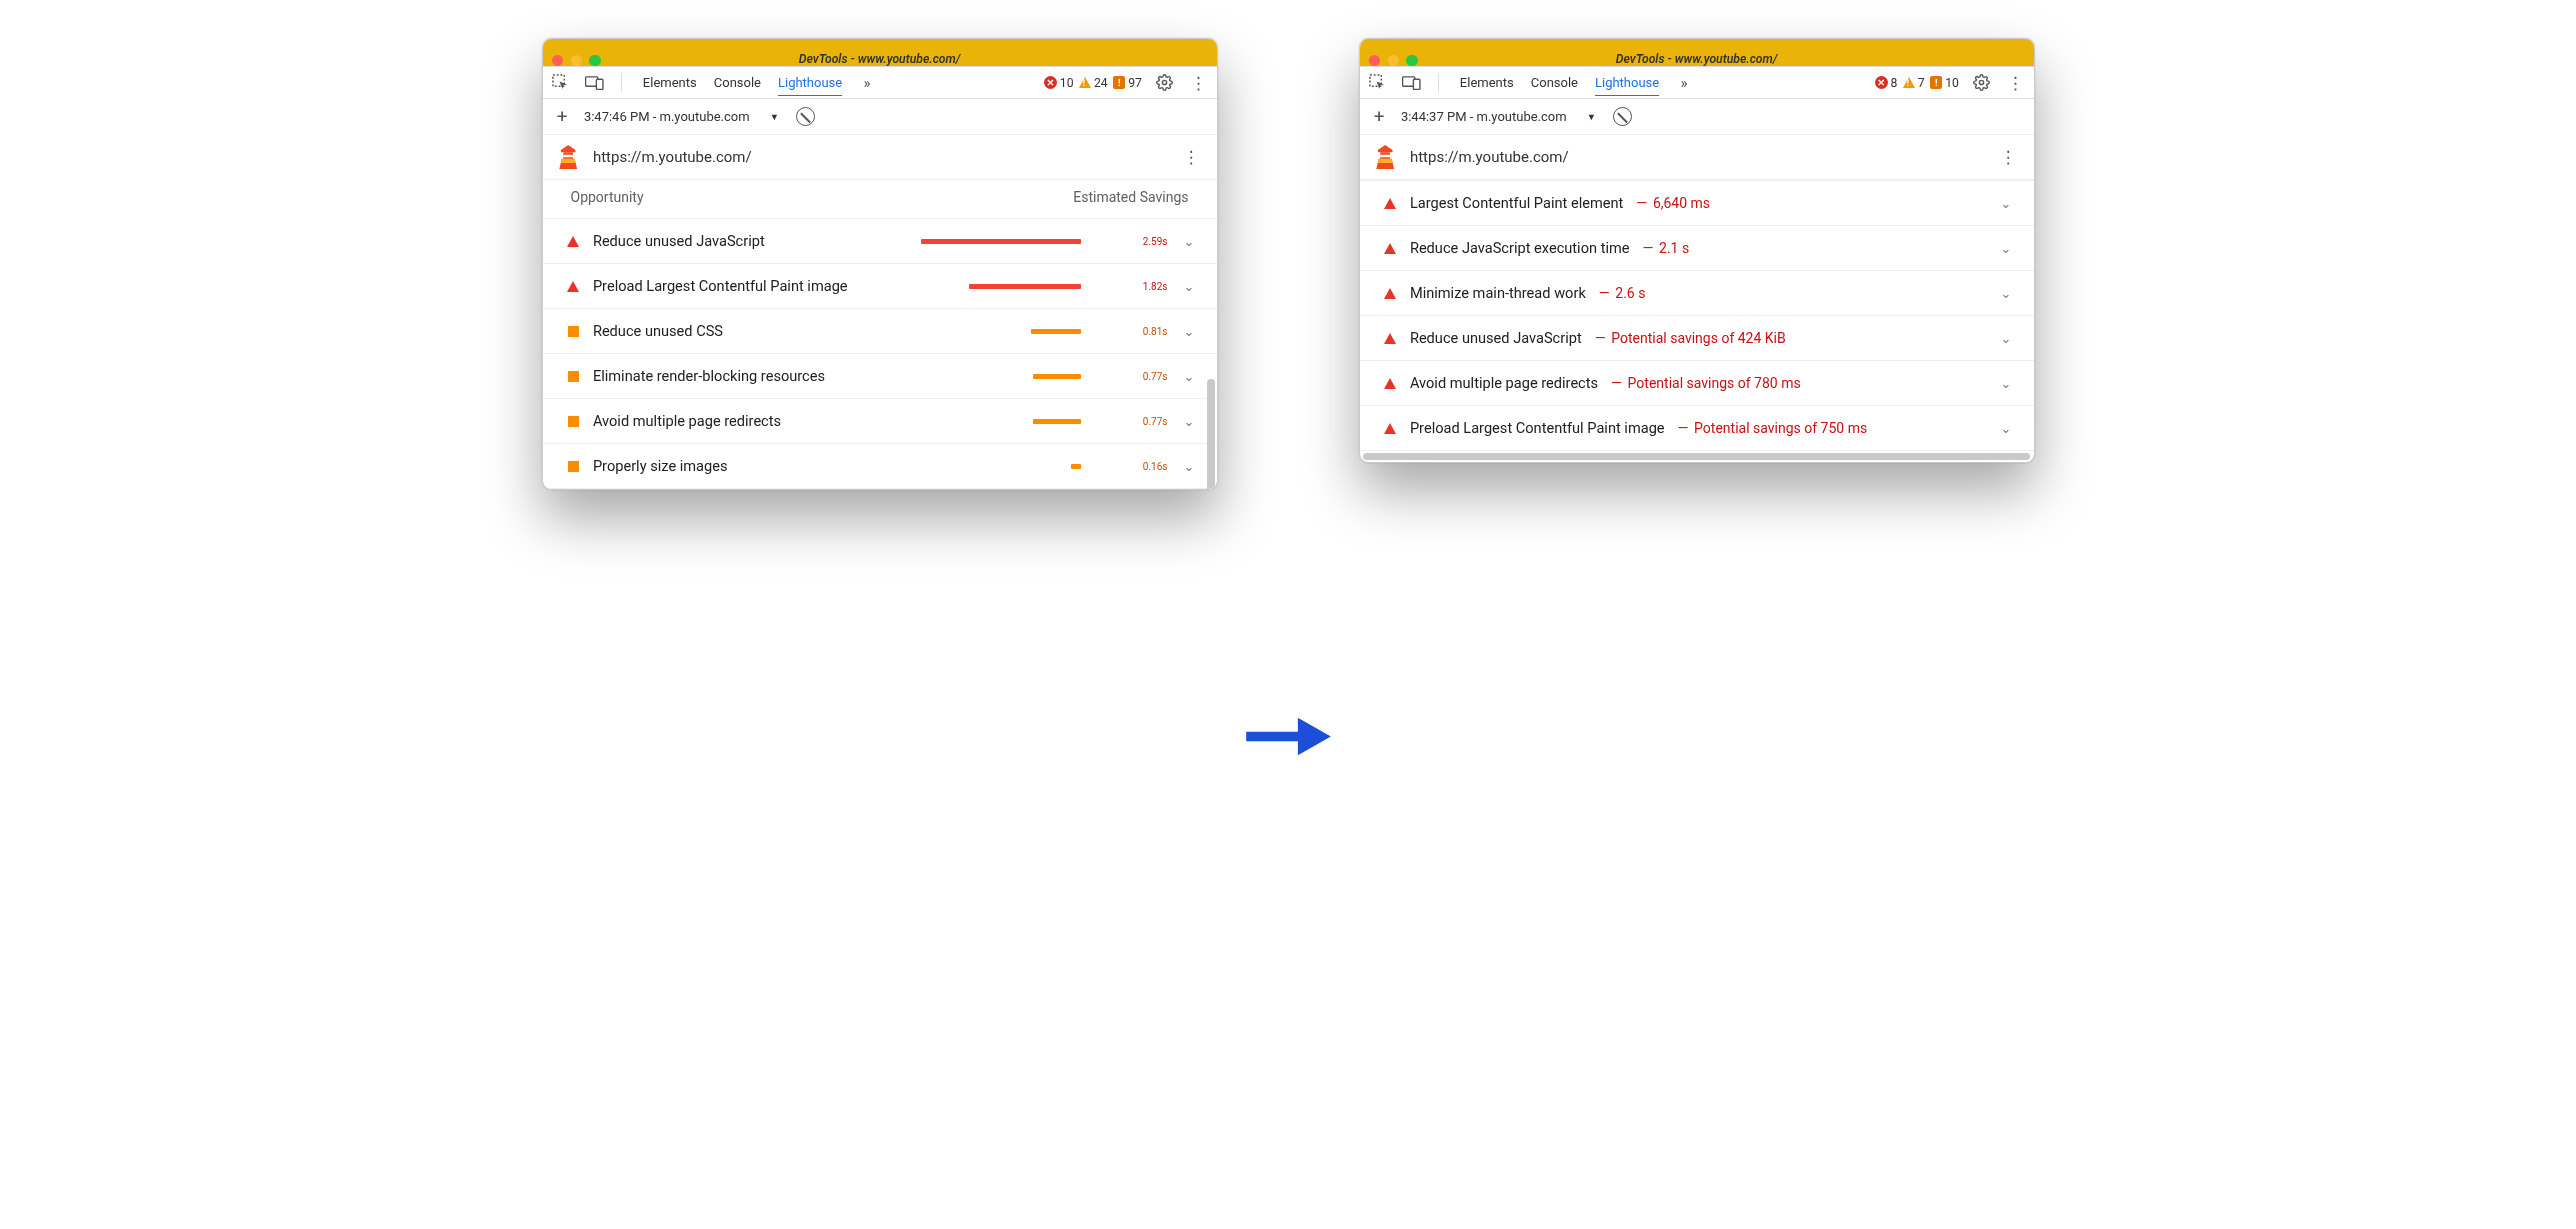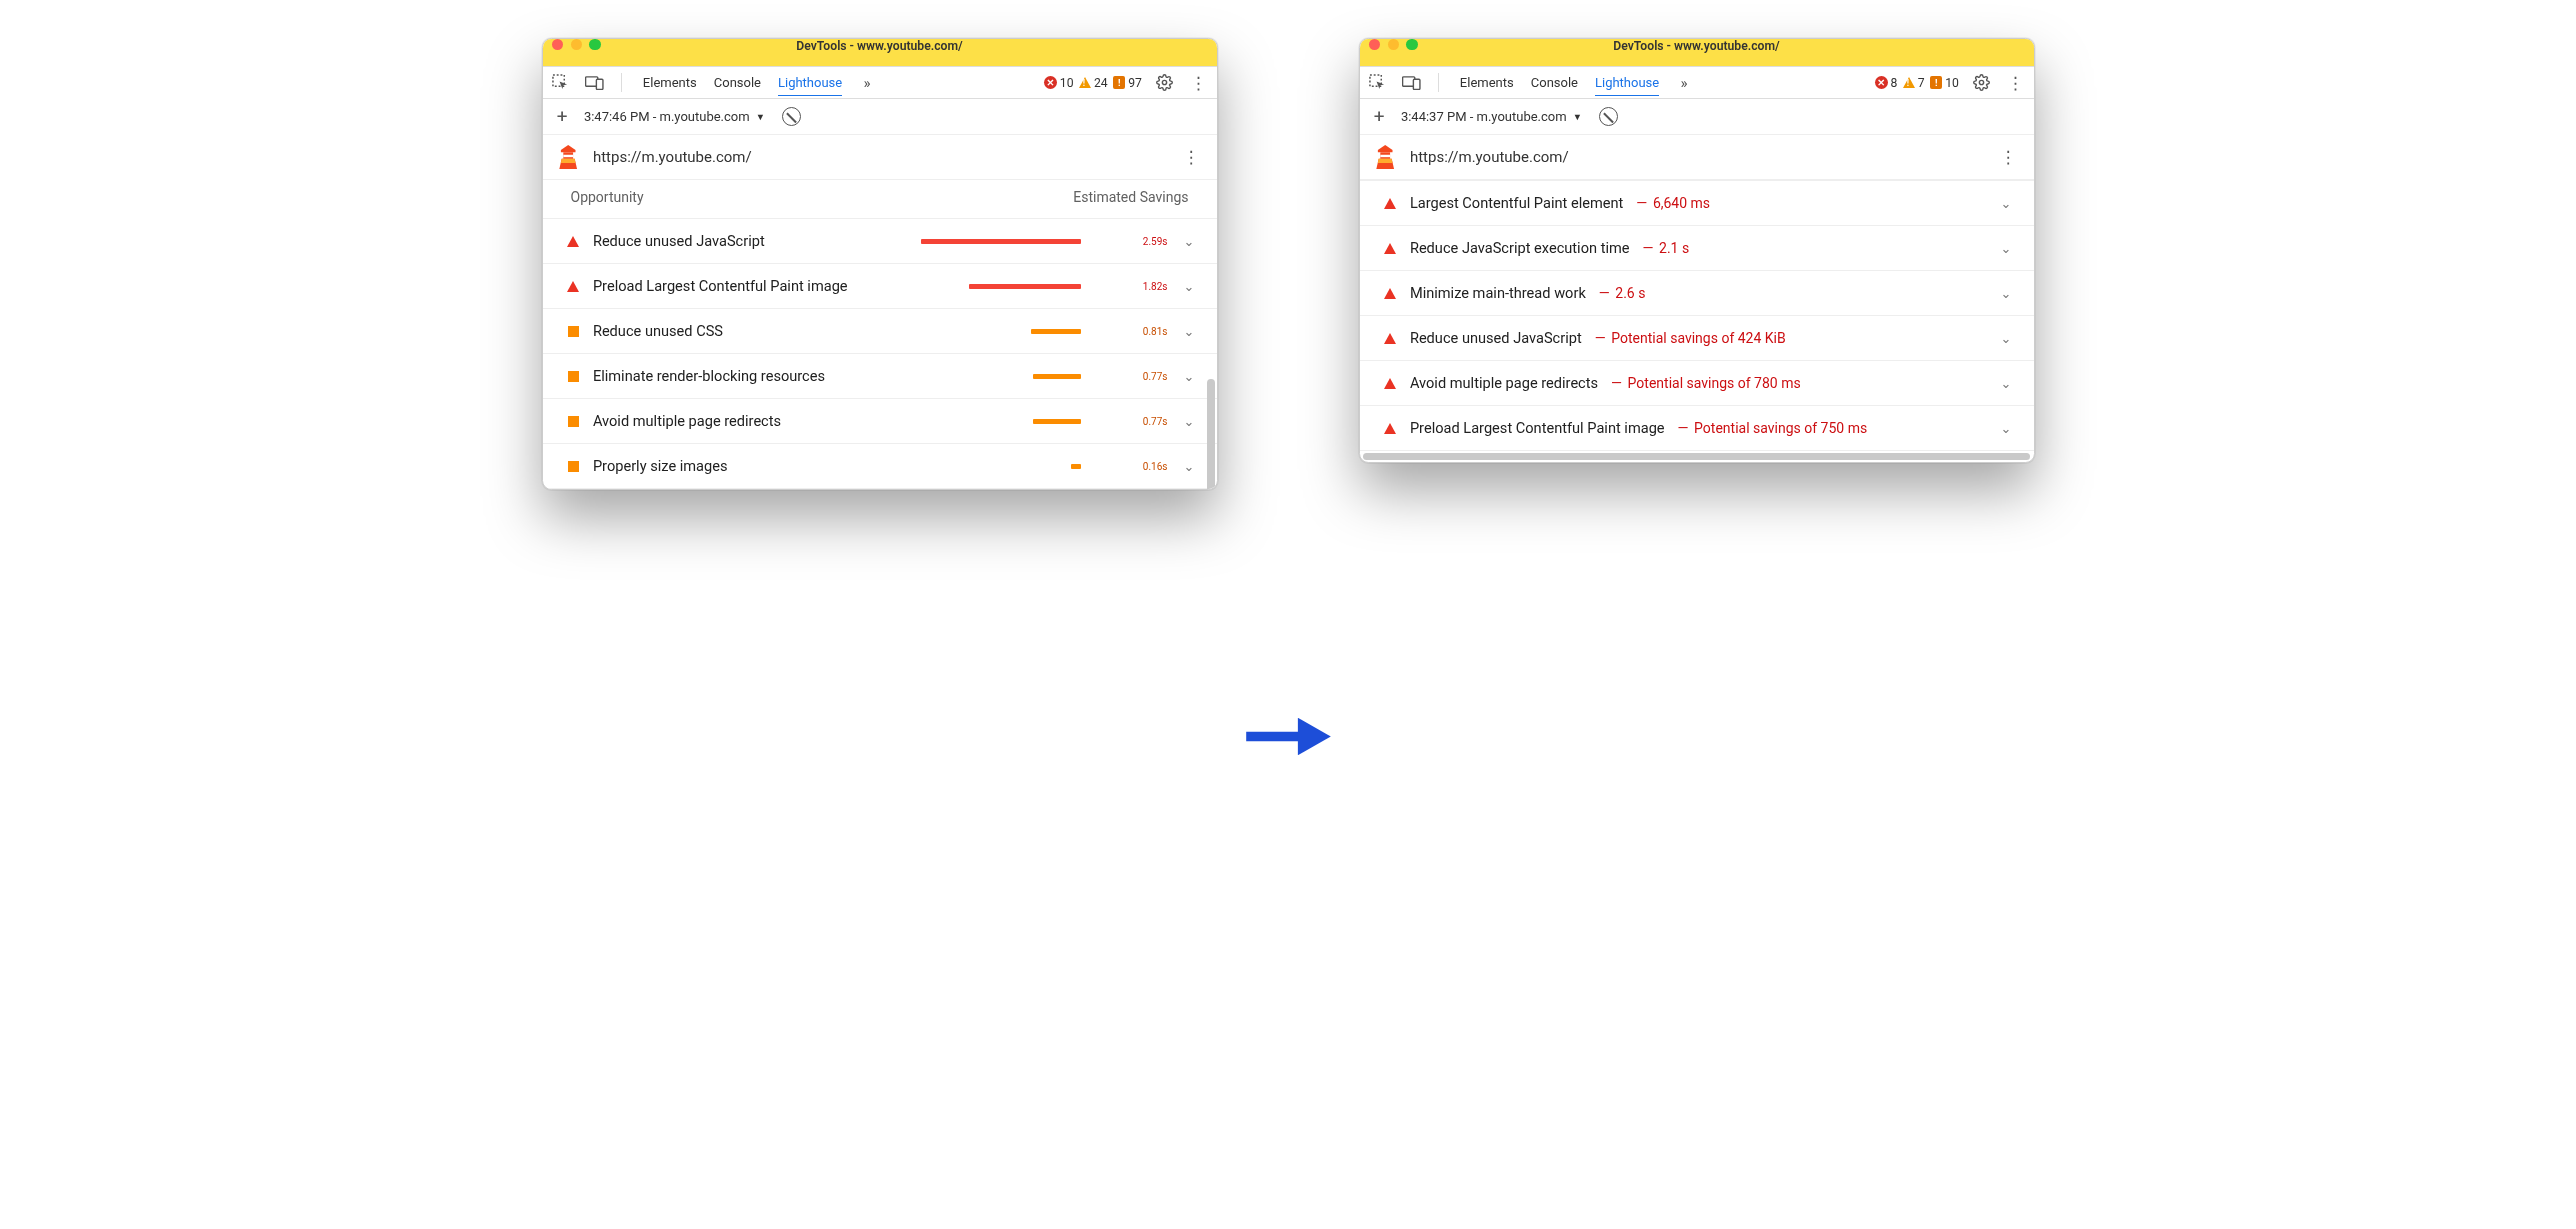--- a/index.html
+++ b/index.html
@@ -19,27 +19,28 @@
     border: 0.9px solid #ccc;
     border-radius: 9.4px;
     overflow: hidden;
     box-shadow: 0 28px 56px rgba(0,0,0,0.35), 0 0 0 0.9px rgba(0,0,0,0.05);
     background: #fff;
     display: flex;
     flex-direction: column;
   }
   
   .titlebar {
-    background: #fde047;
+    background: #eab308;
     border-bottom: 0.9px solid #ddd;
     height: 28px;
     display: flex;
-    align-items: flex-start;
+    align-items: flex-end;
     padding: 0 9.4px;
     position: relative;
+    font-style: italic;
   }
   .traffic { display: flex; gap: 7.5px; }
   .dot { width: 11.3px; height: 11.3px; border-radius: 50%; }
   .dot.r { background: #ff5f57; }
   .dot.y { background: #febc2e; }
   .dot.g { background: #28c840; }
   .titlebar .title {
     position: absolute; left: 0; right: 0; text-align: center;
     font-size: 12.2px; font-weight: 600; color: #333; pointer-events: none;
   }
@@ -69,21 +70,21 @@
   .sq-i { width:12.2px; height:12.2px; background:#e37400; color:#fff; font-size:9.4px; font-weight:700; display:flex;align-items:center;justify-content:center; border-radius:1.9px;}
   .gear { color:#555; }
   .vdots { color:#555; font-size:17px; padding:0 3.8px; }
   
   .runrow {
     display:flex; align-items:center; height:36px; padding:0 9.4px; gap:11.3px;
     border-bottom:0.9px solid #eee;
     font-size:13px; color:#333;
   }
   .plus { font-size:19px; color:#555; width:20.7px; text-align:center; }
-  .rundrop { display:flex; align-items:center; gap:6px; cursor:pointer;}
+  .rundrop { display:flex; align-items:center; gap:20px; cursor:pointer;}
   .rundrop .arr { font-size:9.4px; }
   .prohibit { width:19px; height:19px; border:1.9px solid #555; border-radius:50%; position:relative; margin-left:5.6px;}
   .prohibit::after { content:""; position:absolute; left:1.9px; right:1.9px; top:50%; height:1.9px; background:#555; transform:rotate(45deg);}
   
   .urlrow { display:flex; align-items:center; height:45px; padding:0 13px; gap:13px; border-bottom:0.9px solid #eee;}
   .lhicon { width:24.4px; height:24.4px; }
   .url { font-size:15px; color:#333; flex:1; }
   
   .sectionhdr { padding:13px 17px 9.4px; color:#616161; font-weight:600; letter-spacing:0.5px; font-size:14px; text-transform:uppercase;}
   

